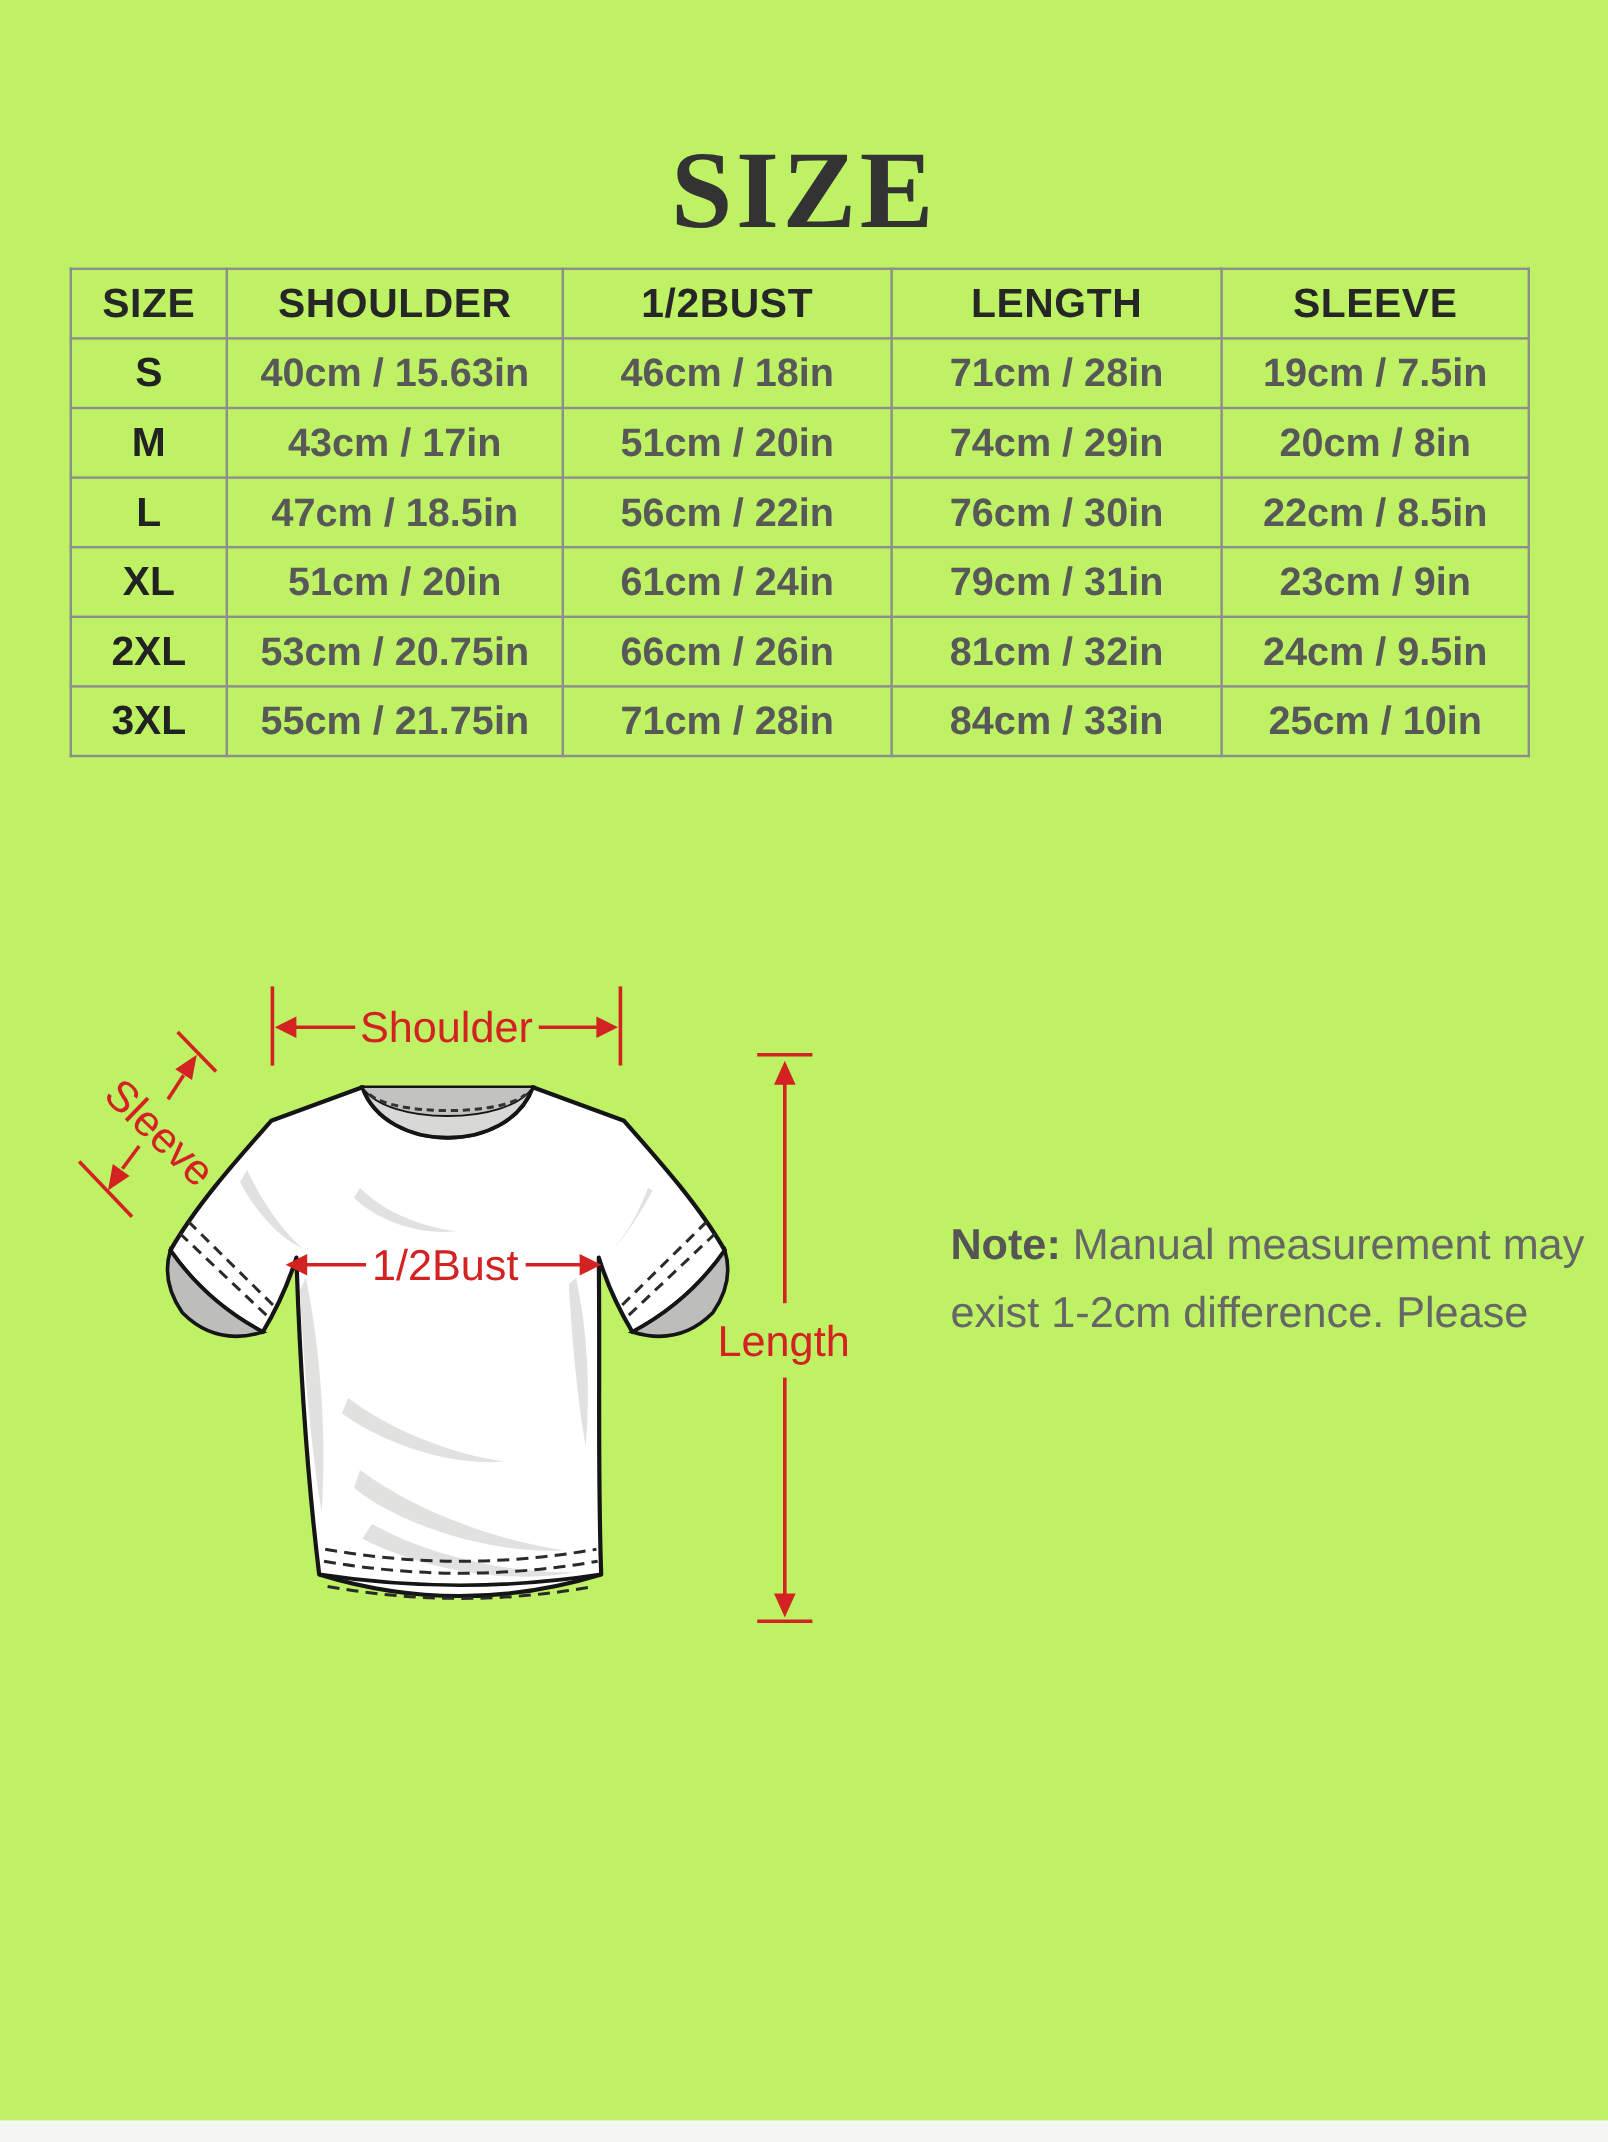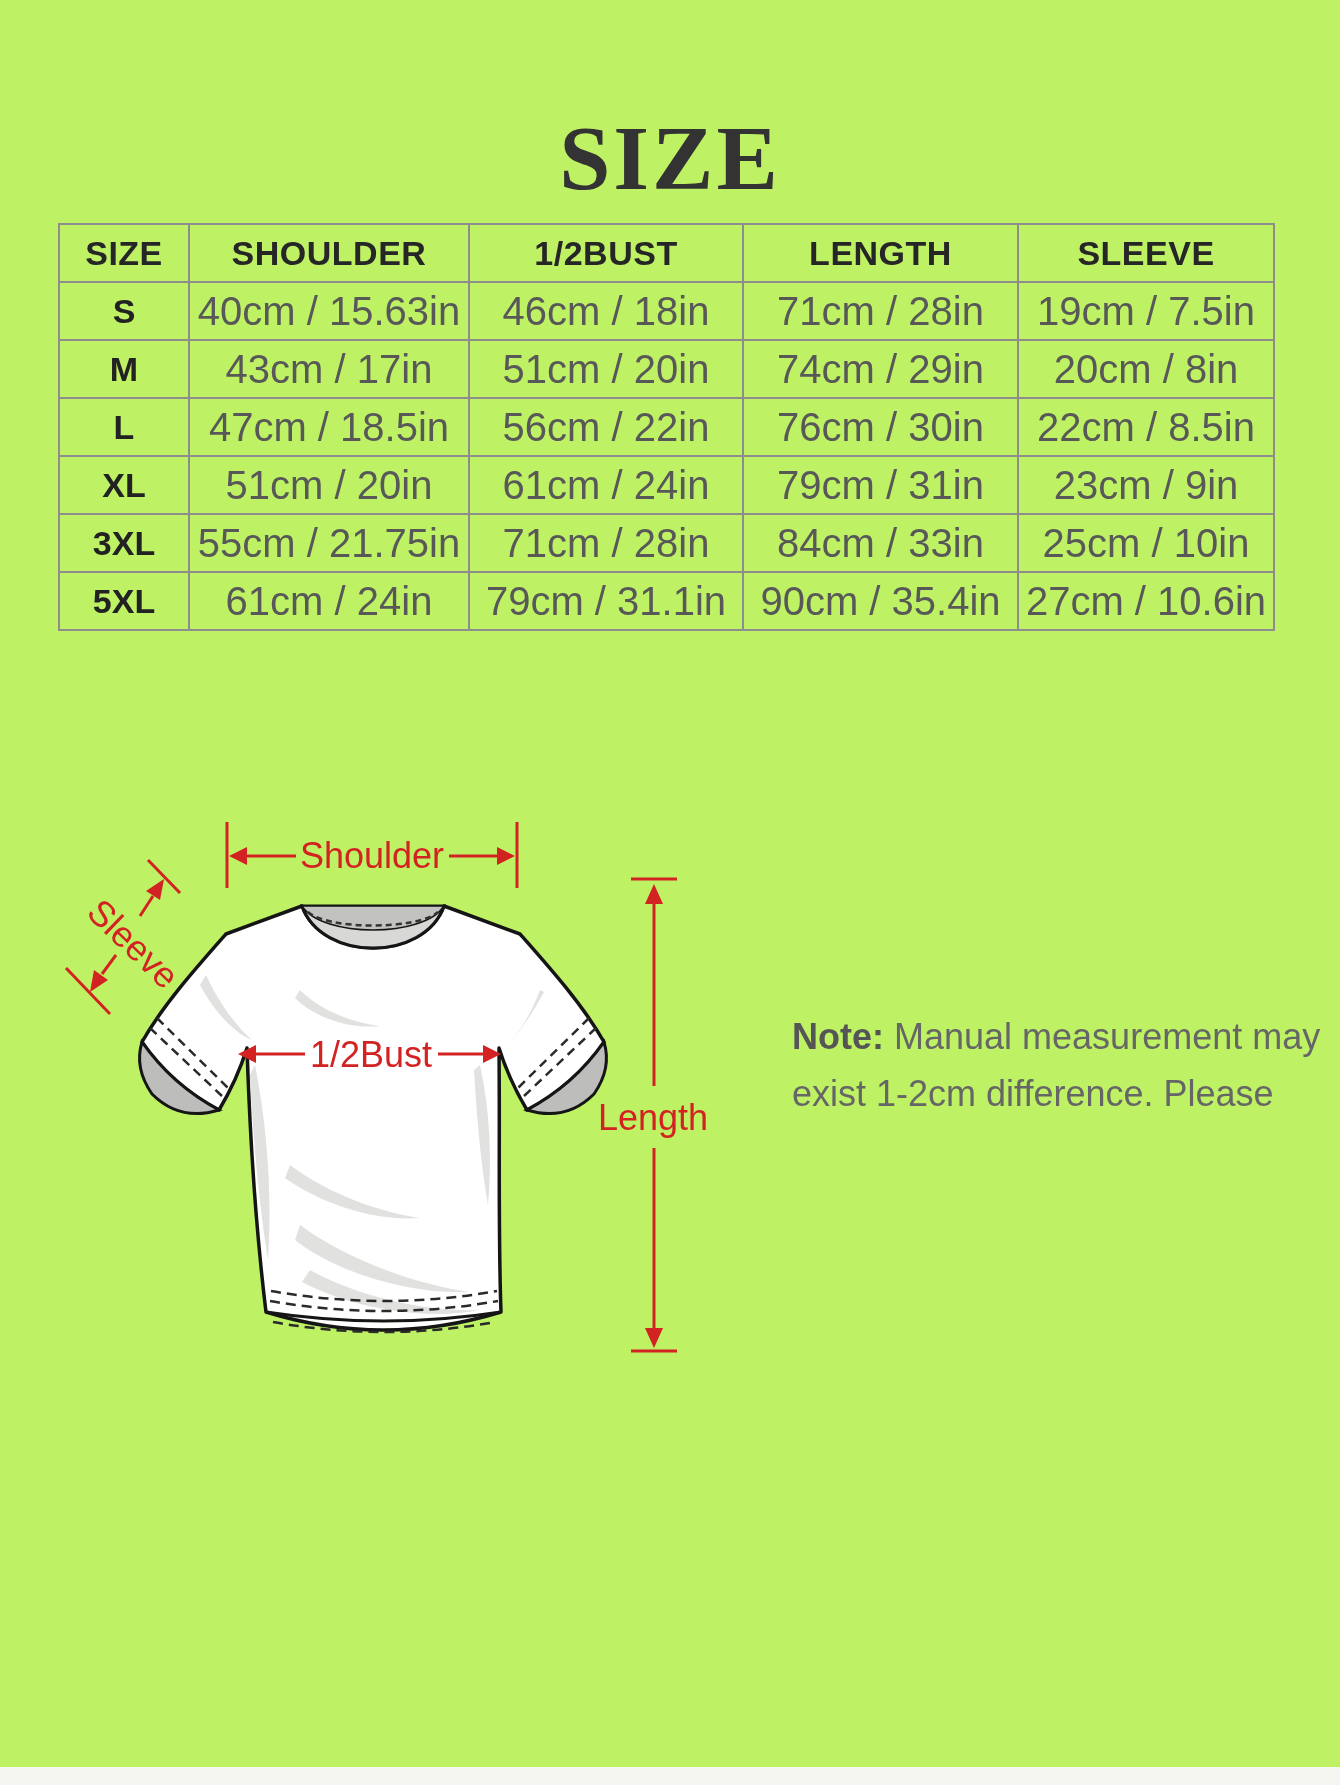--- a/index.html
+++ b/index.html
@@ -34,21 +34,21 @@
     overflow:hidden;
   }
   table.size-table thead th{
     font-size:34px;font-weight:bold;color:#262626;
     letter-spacing:0.5px;
   }
   table.size-table tbody th{
     font-size:34px;font-weight:bold;color:#222222;
   }
   table.size-table tbody td{
-    font-size:40px;font-weight:normal;color:#585858;
+    font-size:33px;font-weight:bold;color:#585858;
   }
   .diagram-svg{position:absolute;left:0;top:770px;width:1340px;height:640px;}
   .note{
     position:absolute;left:792px;top:972px;
     font-size:36px;line-height:57px;color:#666666;
     white-space:nowrap;
   }
   .note .note-label{font-weight:bold;color:#555555;}
   .bottom-strip{
     position:absolute;left:0;top:1767px;width:100%;height:18px;
@@ -102,32 +102,32 @@
           <td>22cm / 8.5in</td>
         </tr>
         <tr>
           <th>XL</th>
           <td>51cm / 20in</td>
           <td>61cm / 24in</td>
           <td>79cm / 31in</td>
           <td>23cm / 9in</td>
         </tr>
         <tr>
+          <th>2XL</th>
+          <td>53cm / 20.75in</td>
+          <td>66cm / 26in</td>
+          <td>81cm / 32in</td>
+          <td>24cm / 9.5in</td>
+        </tr>
+        <tr>
           <th>3XL</th>
           <td>55cm / 21.75in</td>
           <td>71cm / 28in</td>
           <td>84cm / 33in</td>
           <td>25cm / 10in</td>
-        </tr>
-        <tr>
-          <th>5XL</th>
-          <td>61cm / 24in</td>
-          <td>79cm / 31.1in</td>
-          <td>90cm / 35.4in</td>
-          <td>27cm / 10.6in</td>
         </tr>
       </tbody>
   </table>
 
   <svg class="diagram-svg" viewBox="0 770 1340 640" xmlns="http://www.w3.org/2000/svg">
 
     <g>
 
       <path d="M302,906 L226,934
            C196,968 163,1005 142,1042

